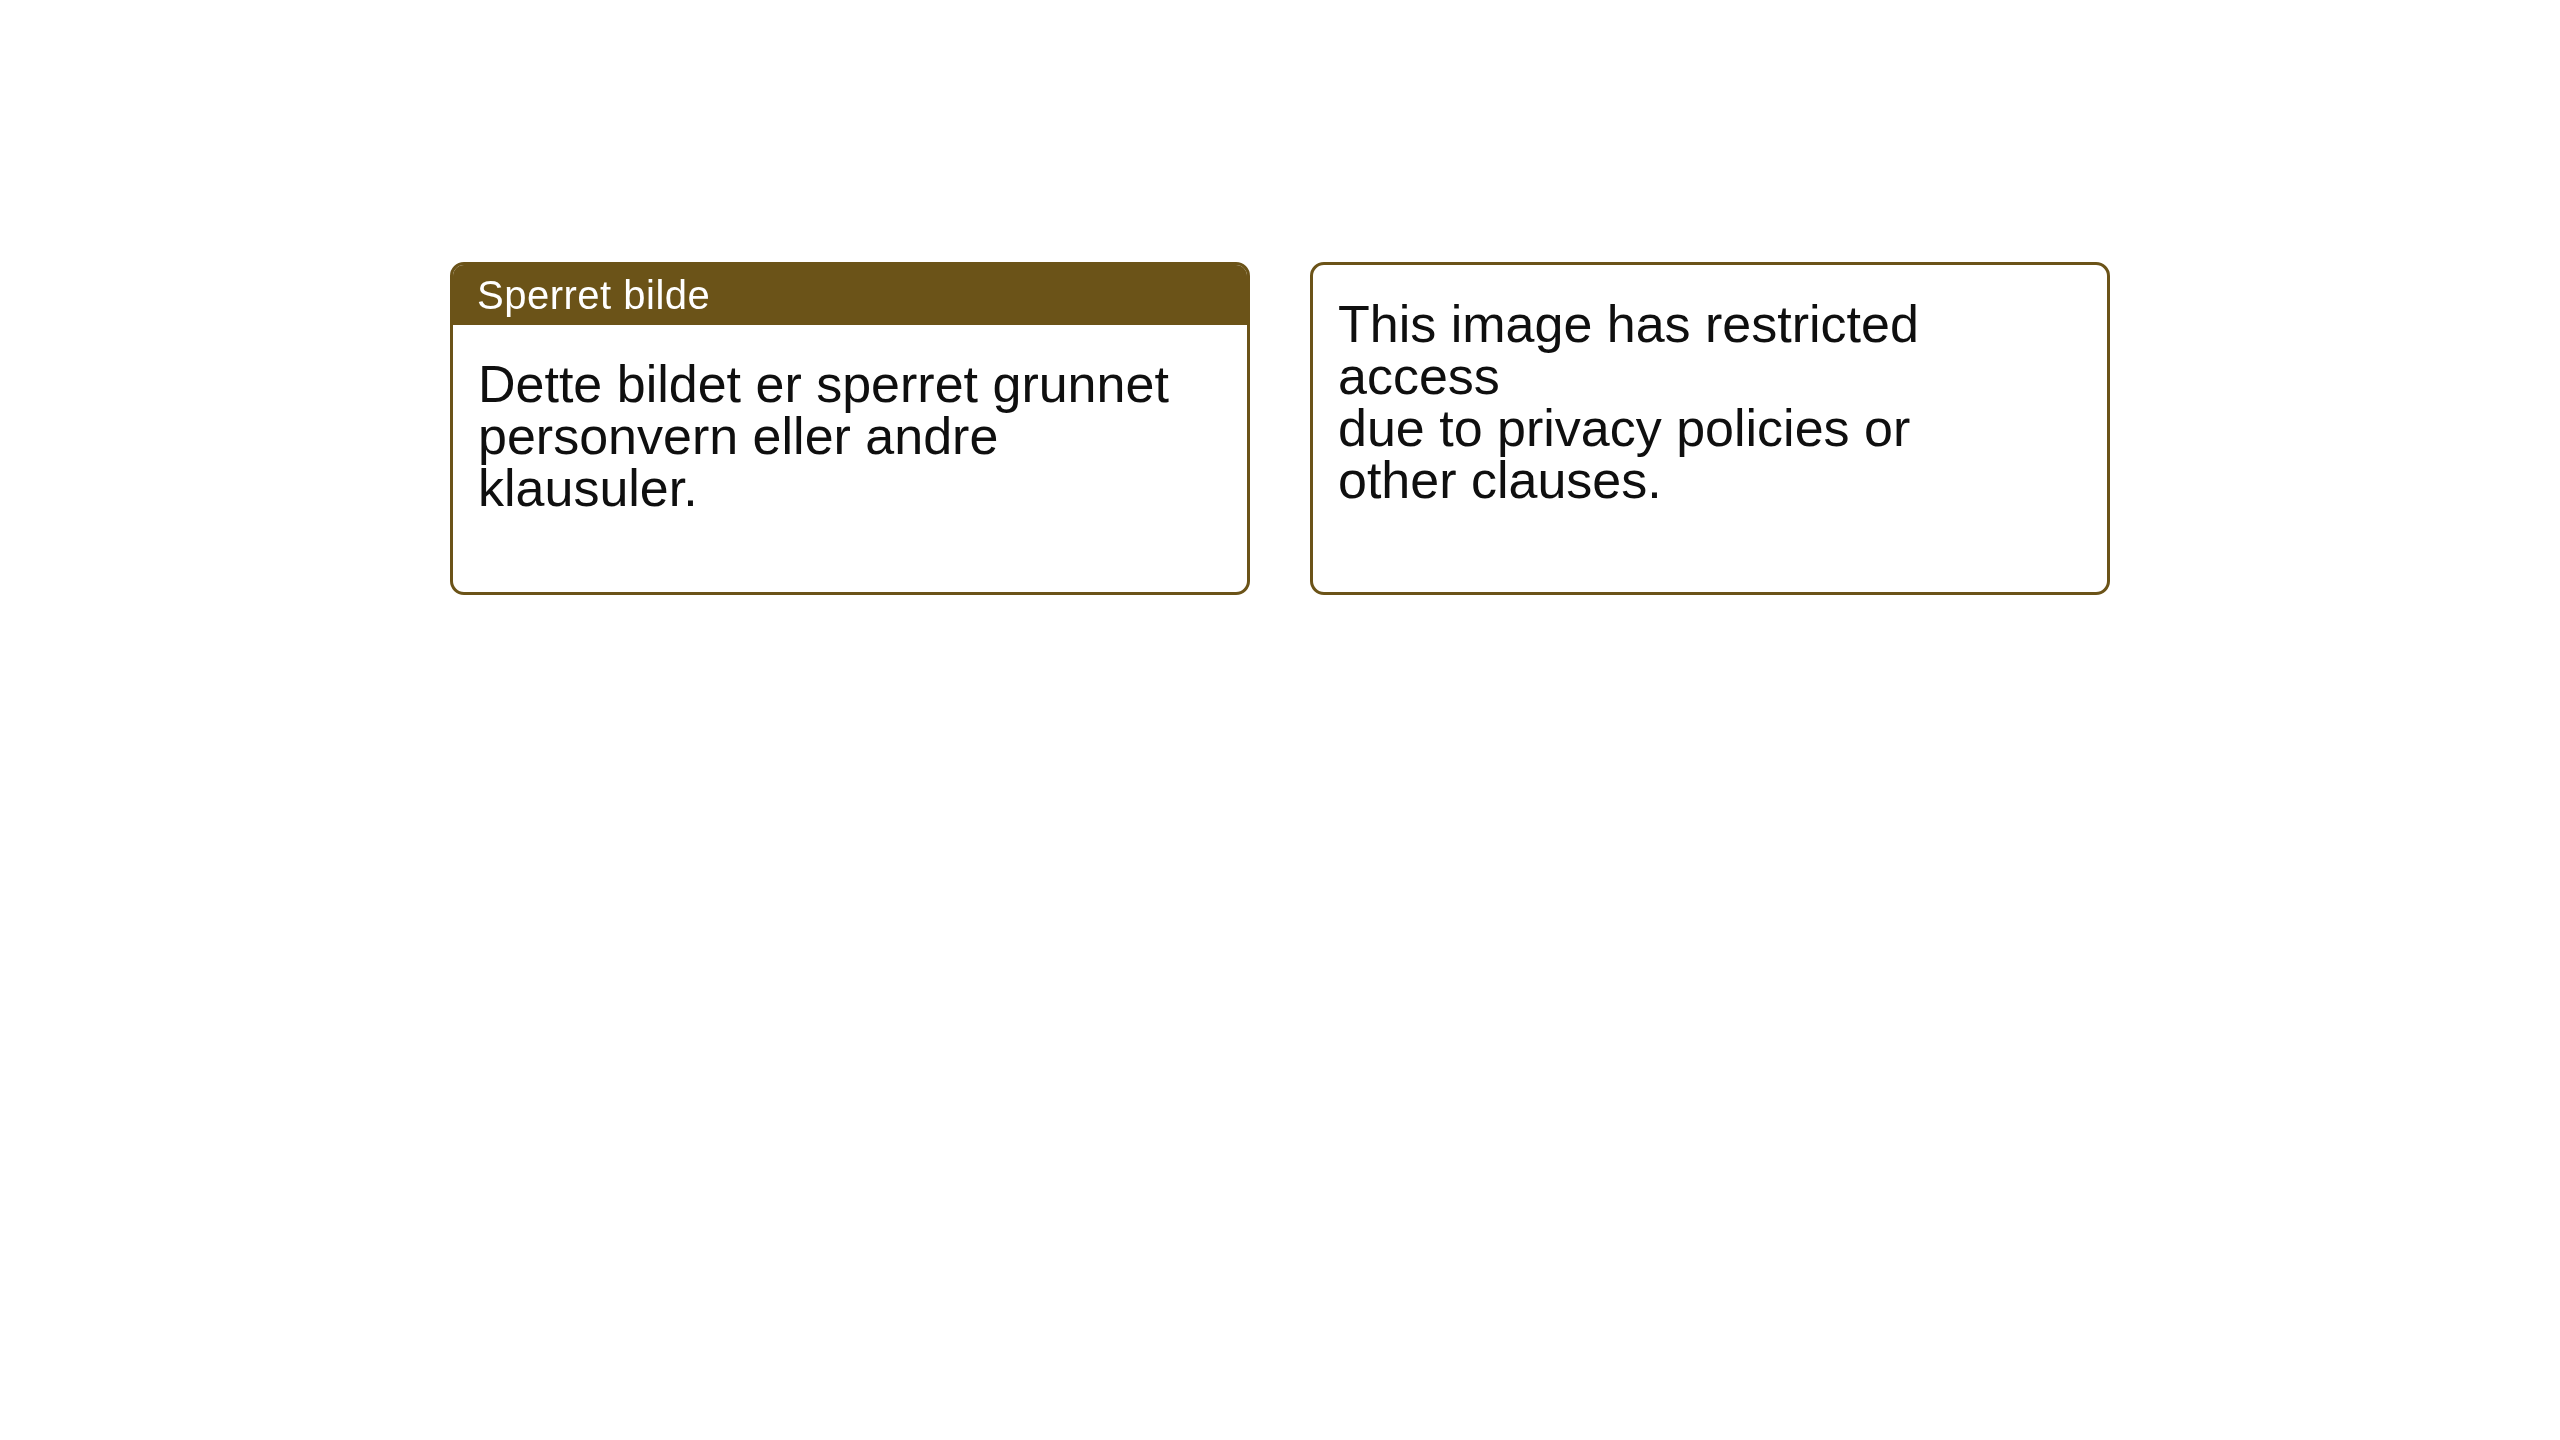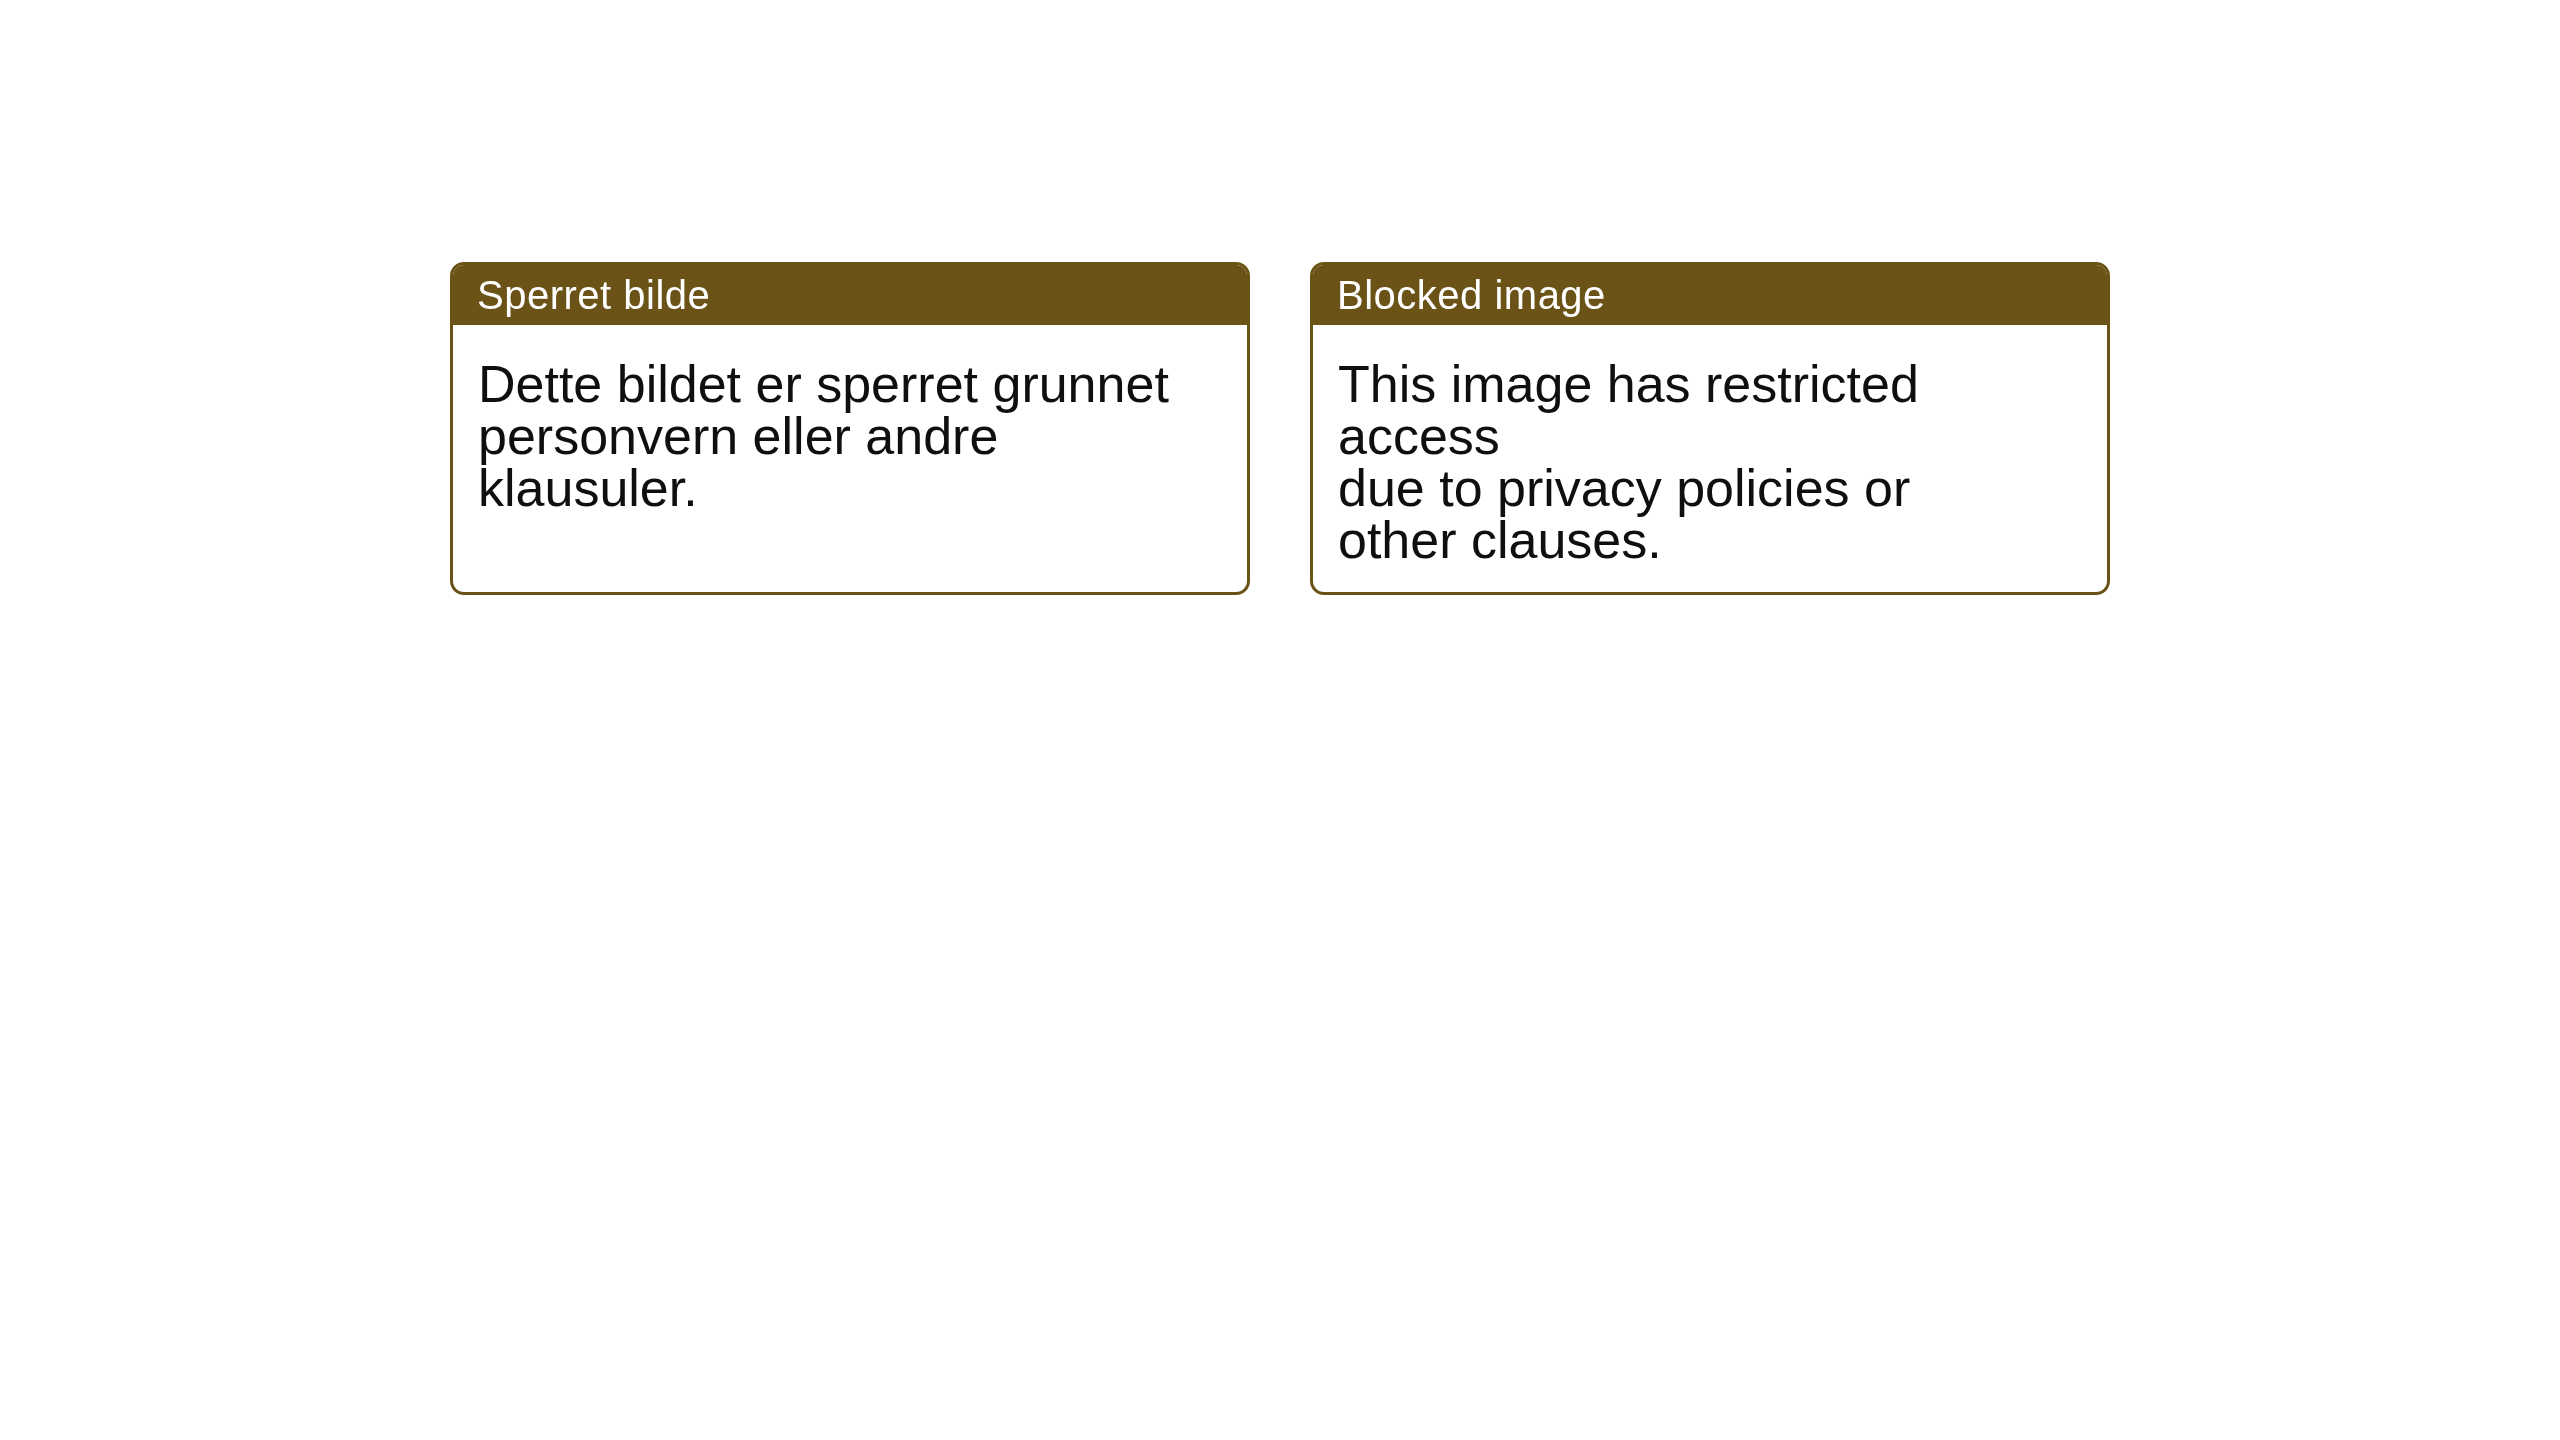--- a/index.html
+++ b/index.html
@@ -67,23 +67,20 @@
     <div class="card-header">
       <span class="card-title">Sperret bilde</span>
     </div>
     <div class="card-body">
       <p class="card-text">Dette bildet er sperret grunnet
 personvern eller andre klausuler.</p>
     </div>
   </div>
 
   <div class="card">
-    <div class="card-header">
-      <span class="card-title">Blocked image</span>
-    </div>
     <div class="card-body">
       <p class="card-text">This image has restricted access
 due to privacy policies or
 other clauses.</p>
     </div>
   </div>
 
 </div>
 
 </body></html>

